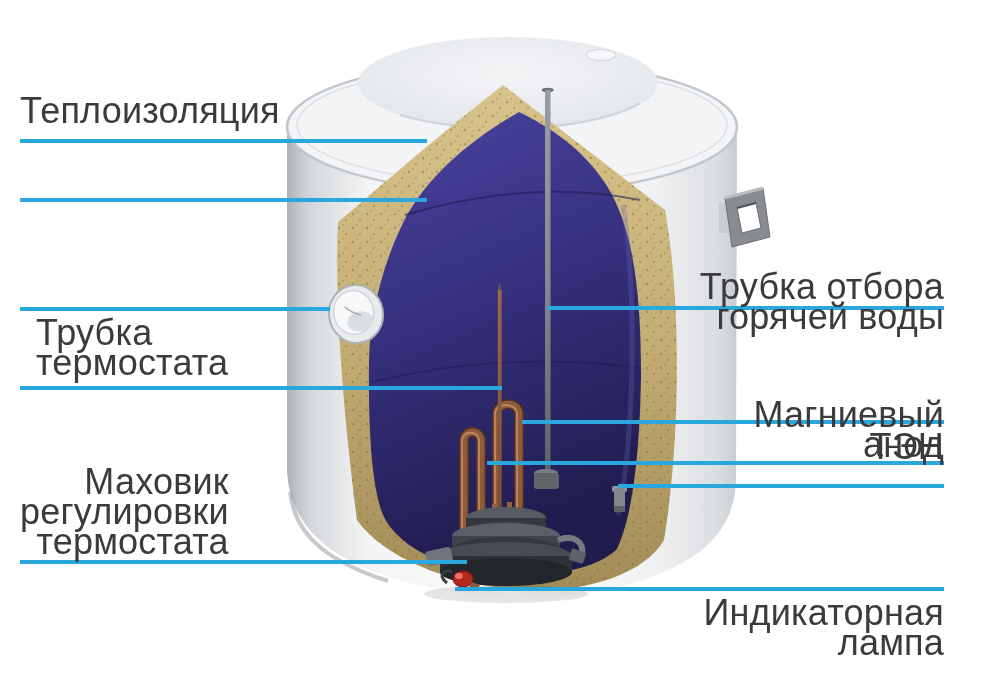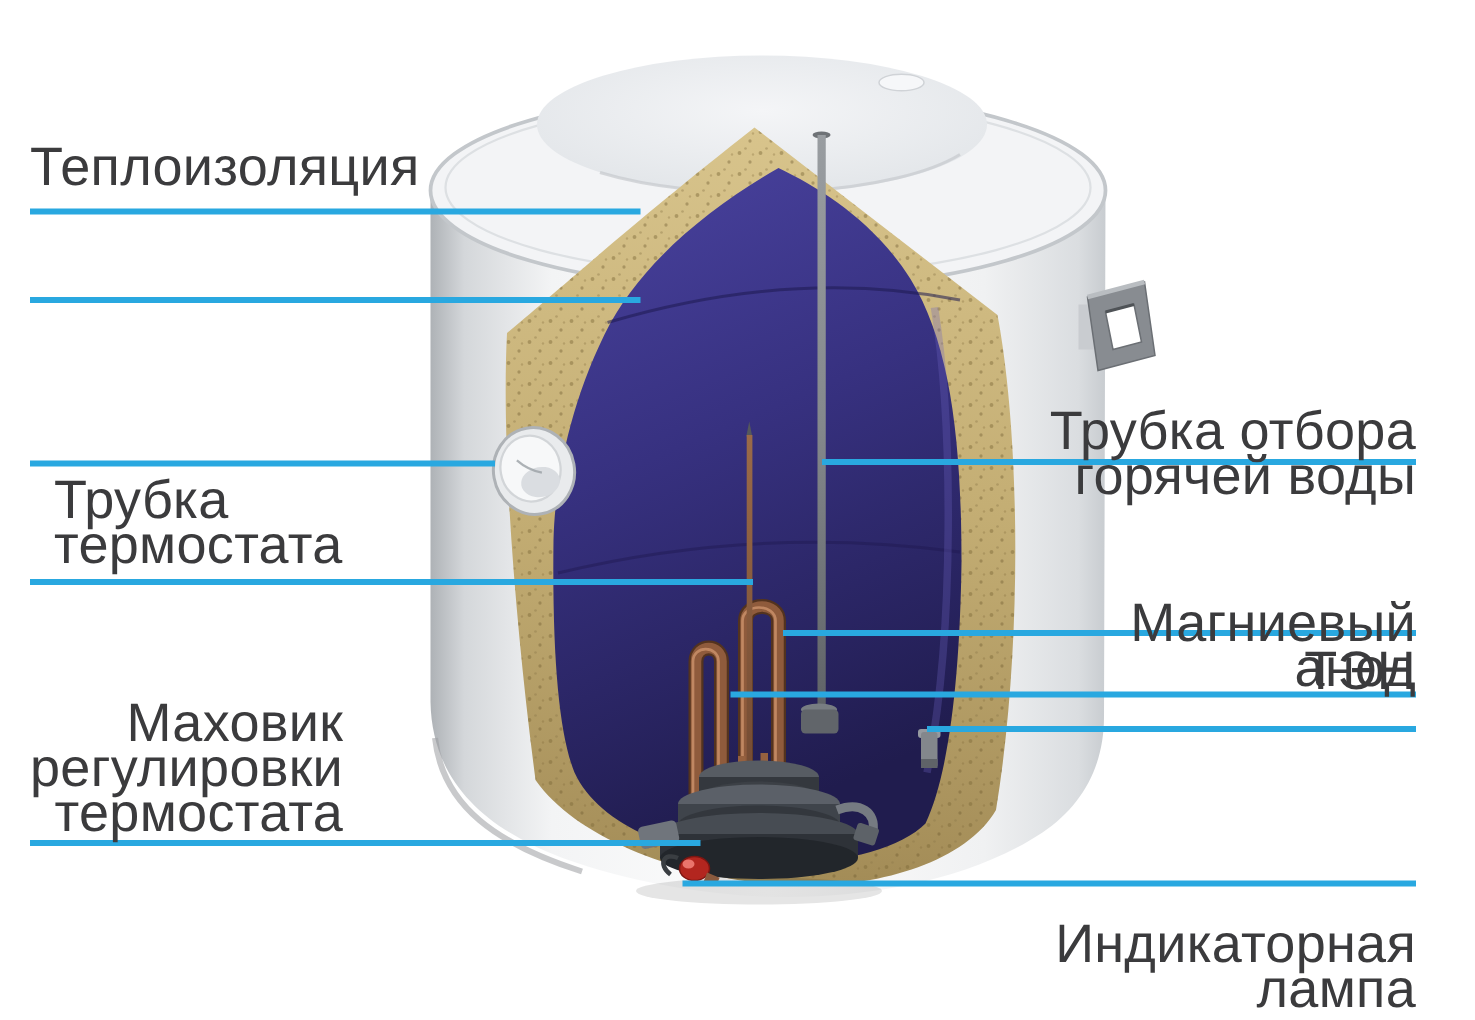--- a/index.html
+++ b/index.html
@@ -206,15 +206,15 @@
     <div class="lbl" style="left: 36px; top: 318px;">Трубка
 термостата</div>
     <div class="lbl" style="left: 20px; top: 467px; text-align: right;">Маховик
 регулировки
 термостата</div>
     <div class="lbl right" style="right: 39px; top: 237px; margin-top: 35px;">Трубка отбора
 горячей воды</div>
     <div class="lbl right" style="right: 39px; top: 360px; margin-top: 40px;">Магниевый
 анод</div>
     <div class="lbl right" style="right: 39px; top: 432px;">ТЭН</div>
-    <div class="lbl right" style="right: 39px; top: 598px; margin-top: 16px;">Индикаторная
+    <div class="lbl right" style="right: 39px; top: 598px;">Индикаторная
 лампа</div>
   </div>
 
 </body></html>

